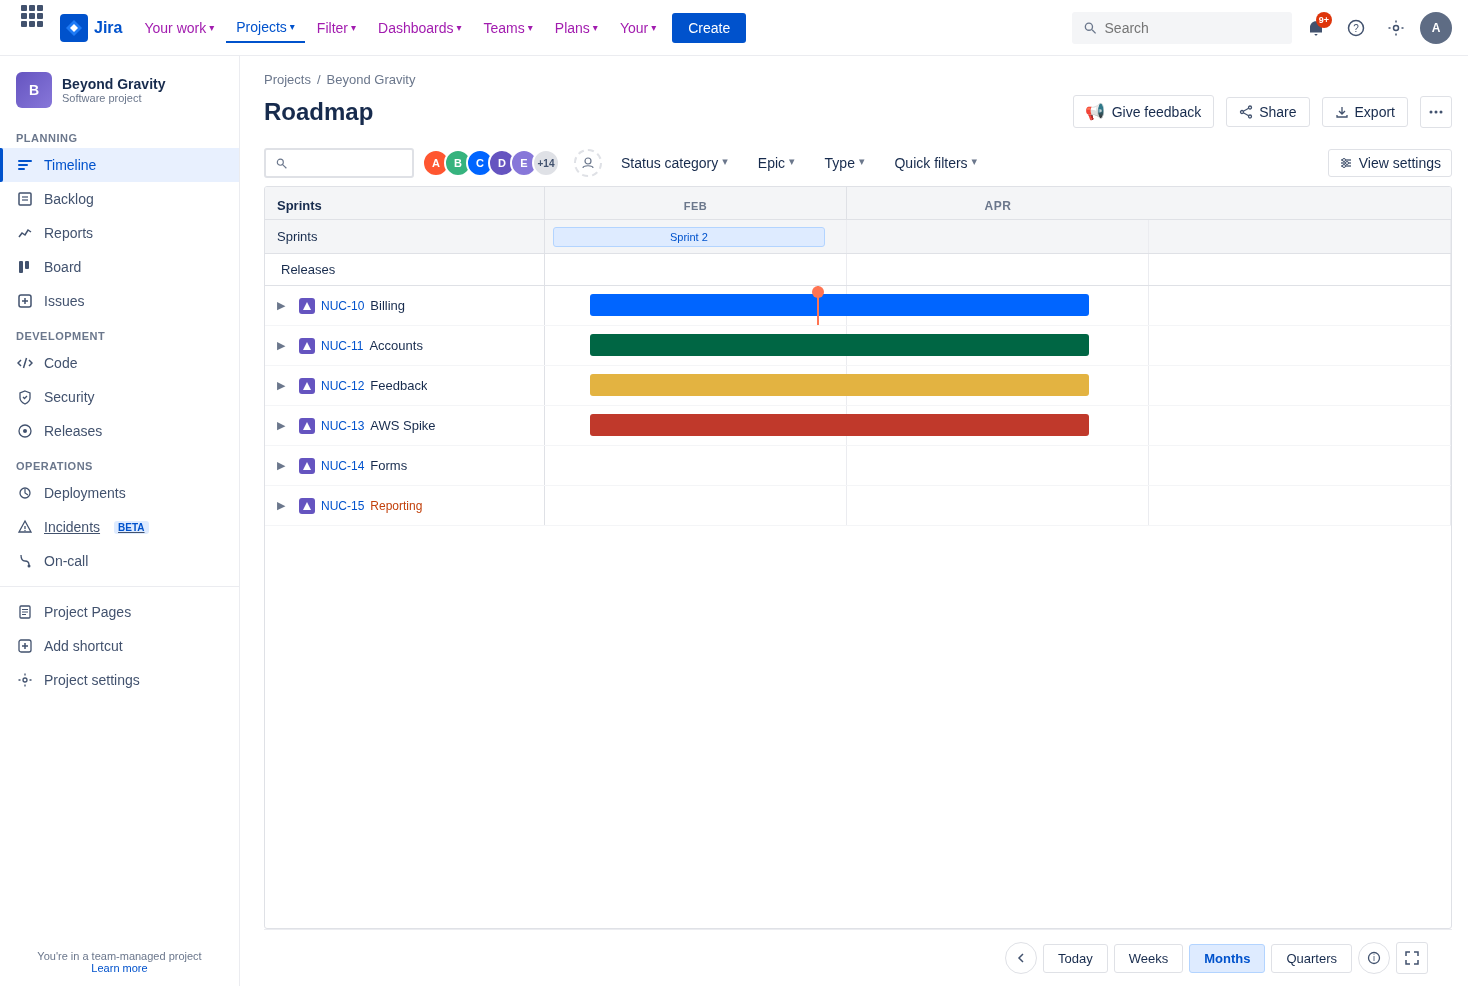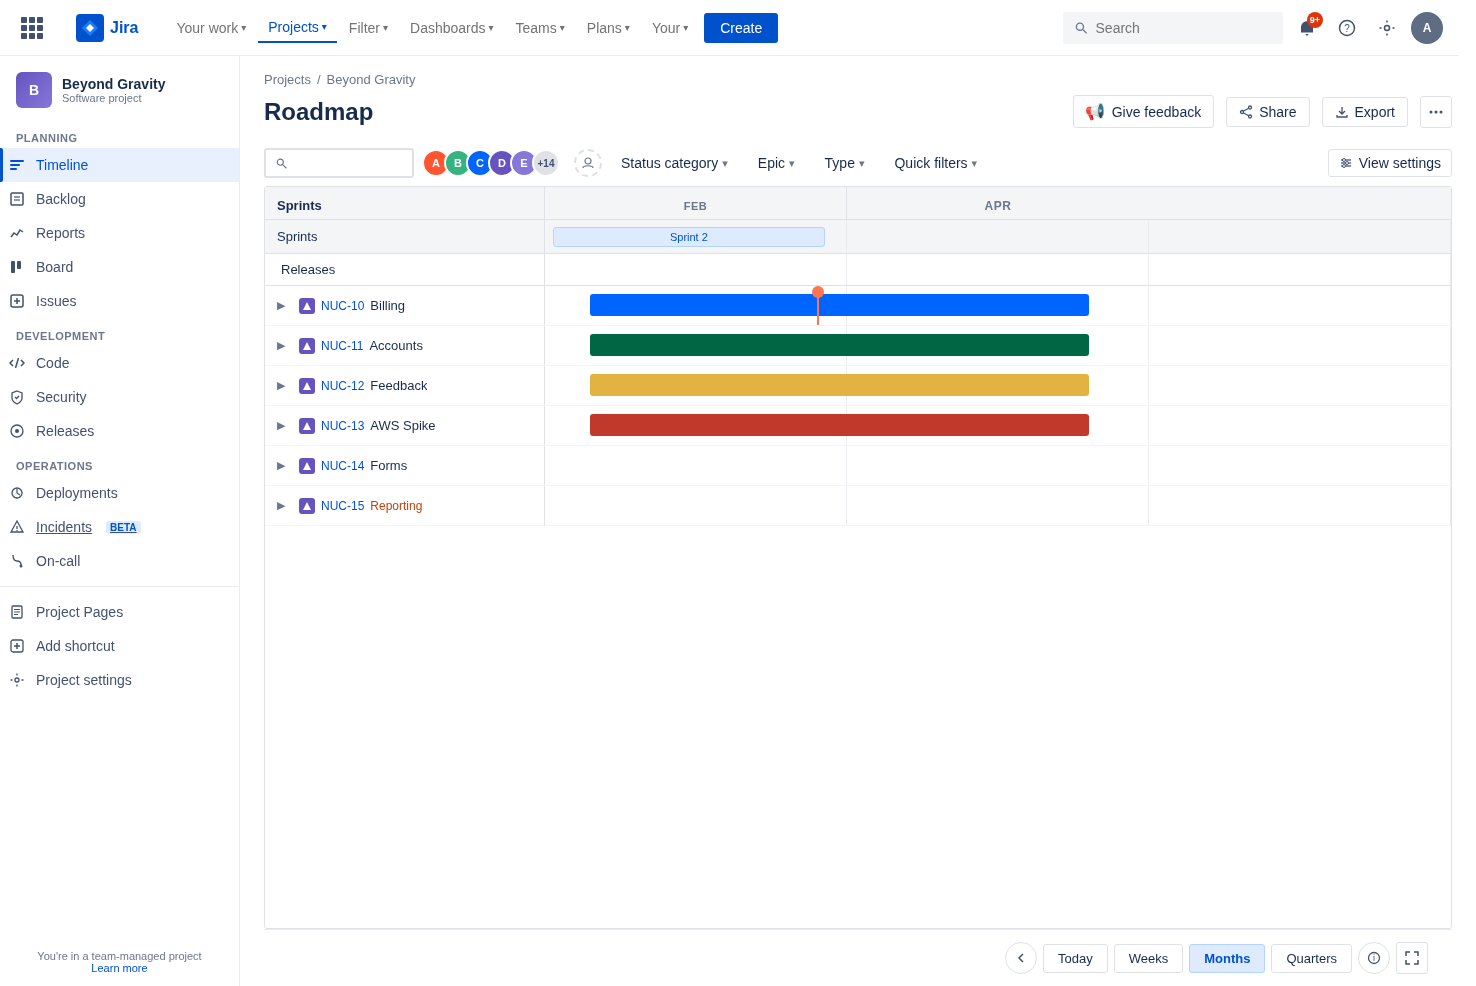--- a/index.html
+++ b/index.html
@@ -1,34 +1,34 @@
 <!DOCTYPE html>
 <html><head>
   <meta charset="utf-8">
   <style>
     * { box-sizing: border-box; margin: 0; padding: 0; }
     body { font-family: -apple-system, BlinkMacSystemFont, 'Segoe UI', sans-serif; font-size: 14px; color: #172b4d; background: #fff; overflow: hidden; width: 1476px; height: 986px; }
 
     
     .topnav {
-      display: flex; align-items: center; height: 56px;
+      display: flex; height: 56px;
       background: #fff; border-bottom: 1px solid #ebecf0;
-      padding: 0 16px; gap: 20px; position: fixed; top: 0; left: 0; right: 17px; z-index: 100;
+      padding: 0 16px; gap: 4px; position: fixed; top: 0; left: 0; right: 8px; z-index: 100;
     }
     .topnav-grid { display: flex; align-items: center; justify-content: center; width: 32px; height: 32px; cursor: pointer; }
     .grid-icon { display: grid; grid-template-columns: repeat(3,6px); grid-template-rows: repeat(3,6px); gap: 2px; }
     .grid-dot { width: 6px; height: 6px; background: #42526e; border-radius: 1px; }
     .topnav-logo { display: flex; align-items: center; gap: 6px; margin: 0 8px; cursor: pointer; }
     .logo-icon { width: 28px; height: 28px; }
     .logo-text { font-size: 16px; font-weight: 700; color: #0052cc; }
     .topnav-nav { display: flex; align-items: center; gap: 2px; flex: 1; }
     .nav-item {
       display: flex; align-items: center; gap: 3px;
       padding: 6px 10px; border-radius: 3px; cursor: pointer;
-      font-size: 14px; font-weight: 400; color: #737373;
+      font-size: 14px; font-weight: 400; color: #a21caf;
       white-space: nowrap;
     }
     .nav-item.active { color: #0052cc; }
     .nav-item .caret { font-size: 10px; }
     .nav-create {
       background: #0052cc; color: #fff; border: none;
       padding: 7px 16px; border-radius: 3px; cursor: pointer;
       font-size: 14px; font-weight: 500; margin-left: 4px;
     }
     .topnav-right { display: flex; align-items: center; gap: 8px; margin-left: auto; }
@@ -70,21 +70,21 @@
     }
     .project-info { display: flex; flex-direction: column; }
     .project-name { font-size: 14px; font-weight: 600; color: #172b4d; }
     .project-type { font-size: 11px; color: #6b778c; }
     .sidebar-section-label {
       font-size: 11px; font-weight: 700; color: #6b778c; text-transform: uppercase;
       padding: 12px 16px 4px; letter-spacing: 0.5px;
     }
     .sidebar-item {
       display: flex; align-items: center; gap: 10px;
-      padding: 8px 8px; cursor: pointer; border-radius: 0;
+      padding: 8px 16px; cursor: pointer; border-radius: 0;
       font-size: 14px; color: #42526e; position: relative;
     }
     .sidebar-item.active { background: #e8f0fe; color: #0052cc; font-weight: 500; }
     .sidebar-item.active::before {
       content: ''; position: absolute; left: 0; top: 0; bottom: 0;
       width: 3px; background: #0052cc; border-radius: 0 2px 2px 0;
     }
     .sidebar-item-icon { width: 18px; height: 18px; display: flex; align-items: center; justify-content: center; flex-shrink: 0; }
     .sidebar-divider { height: 1px; background: #ebecf0; margin: 8px 0; }
     .sidebar-footer { padding: 12px 16px; font-size: 11px; color: #6b778c; text-align: center; margin-top: auto; }
@@ -129,21 +129,21 @@
       width: 28px; height: 28px; border-radius: 50%; border: 2px solid #fff;
       background: #dfe1e6; color: #42526e; font-size: 10px; font-weight: 700;
       display: flex; align-items: center; justify-content: center; margin-left: -6px;
     }
     .person-add-btn {
       width: 28px; height: 28px; border-radius: 50%; border: 2px dashed #dfe1e6;
       display: flex; align-items: center; justify-content: center; cursor: pointer; margin-left: 6px;
       font-size: 16px; color: #6b778c; background: #fff;
     }
     .filter-dropdown {
-      display: flex; align-items: center; gap: 4px;
+      display: flex; align-items: flex-start; gap: 4px;
       padding: 5px 10px; border: 1px solid transparent; border-radius: 3px;
       cursor: pointer; font-size: 14px; color: #172b4d;
     }
     .filter-caret { font-size: 11px; color: #6b778c; }
     .view-settings-btn {
       display: flex; align-items: center; gap: 6px;
       padding: 5px 10px; border: 1px solid #dfe1e6; border-radius: 3px;
       background: #fff; cursor: pointer; font-size: 14px; color: #172b4d; margin-left: auto;
     }
 

